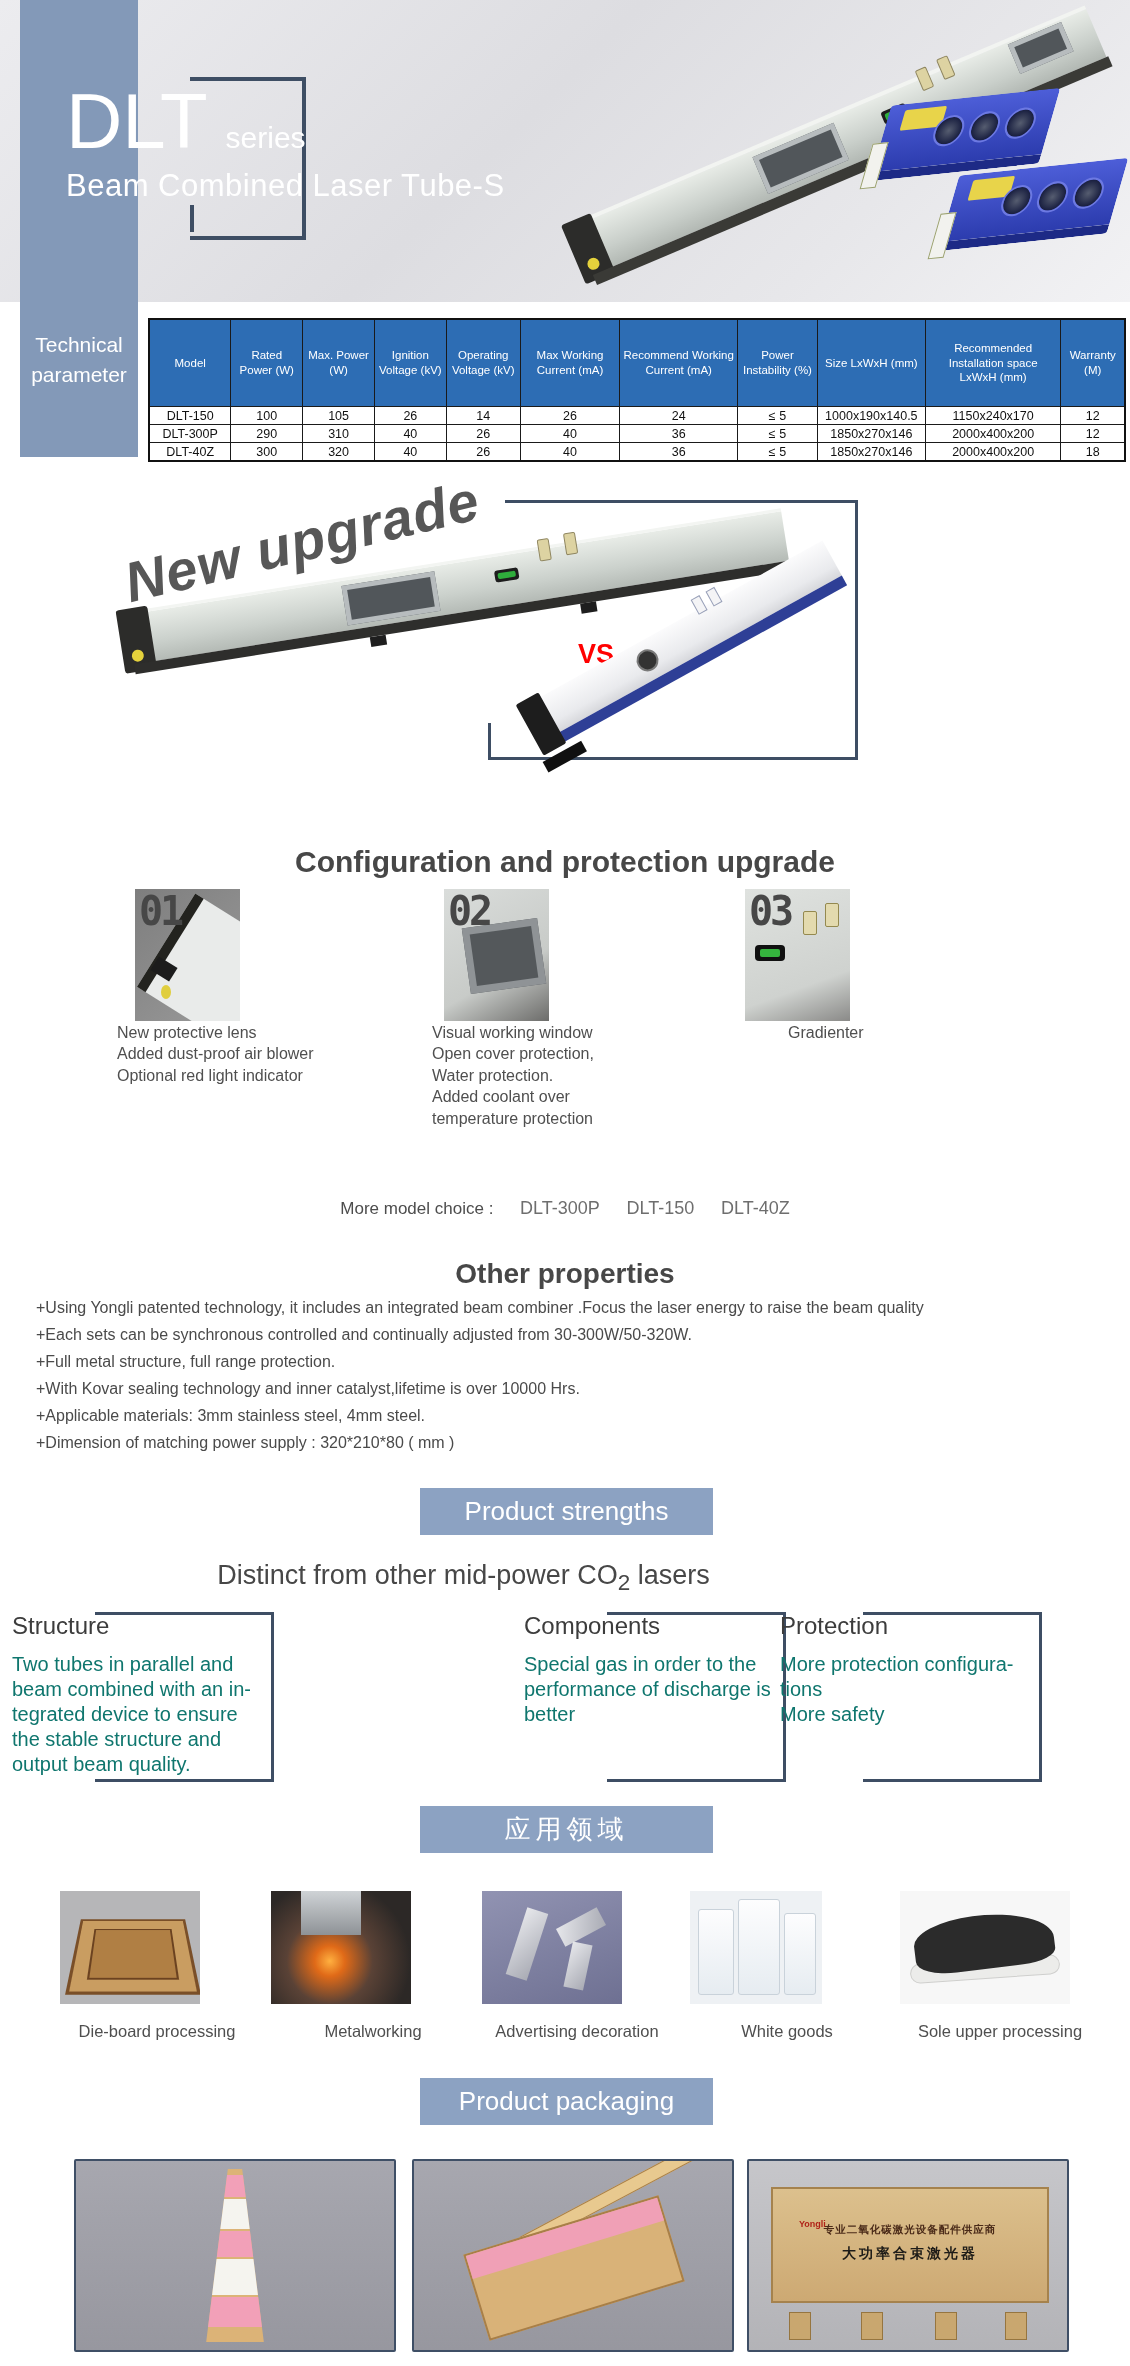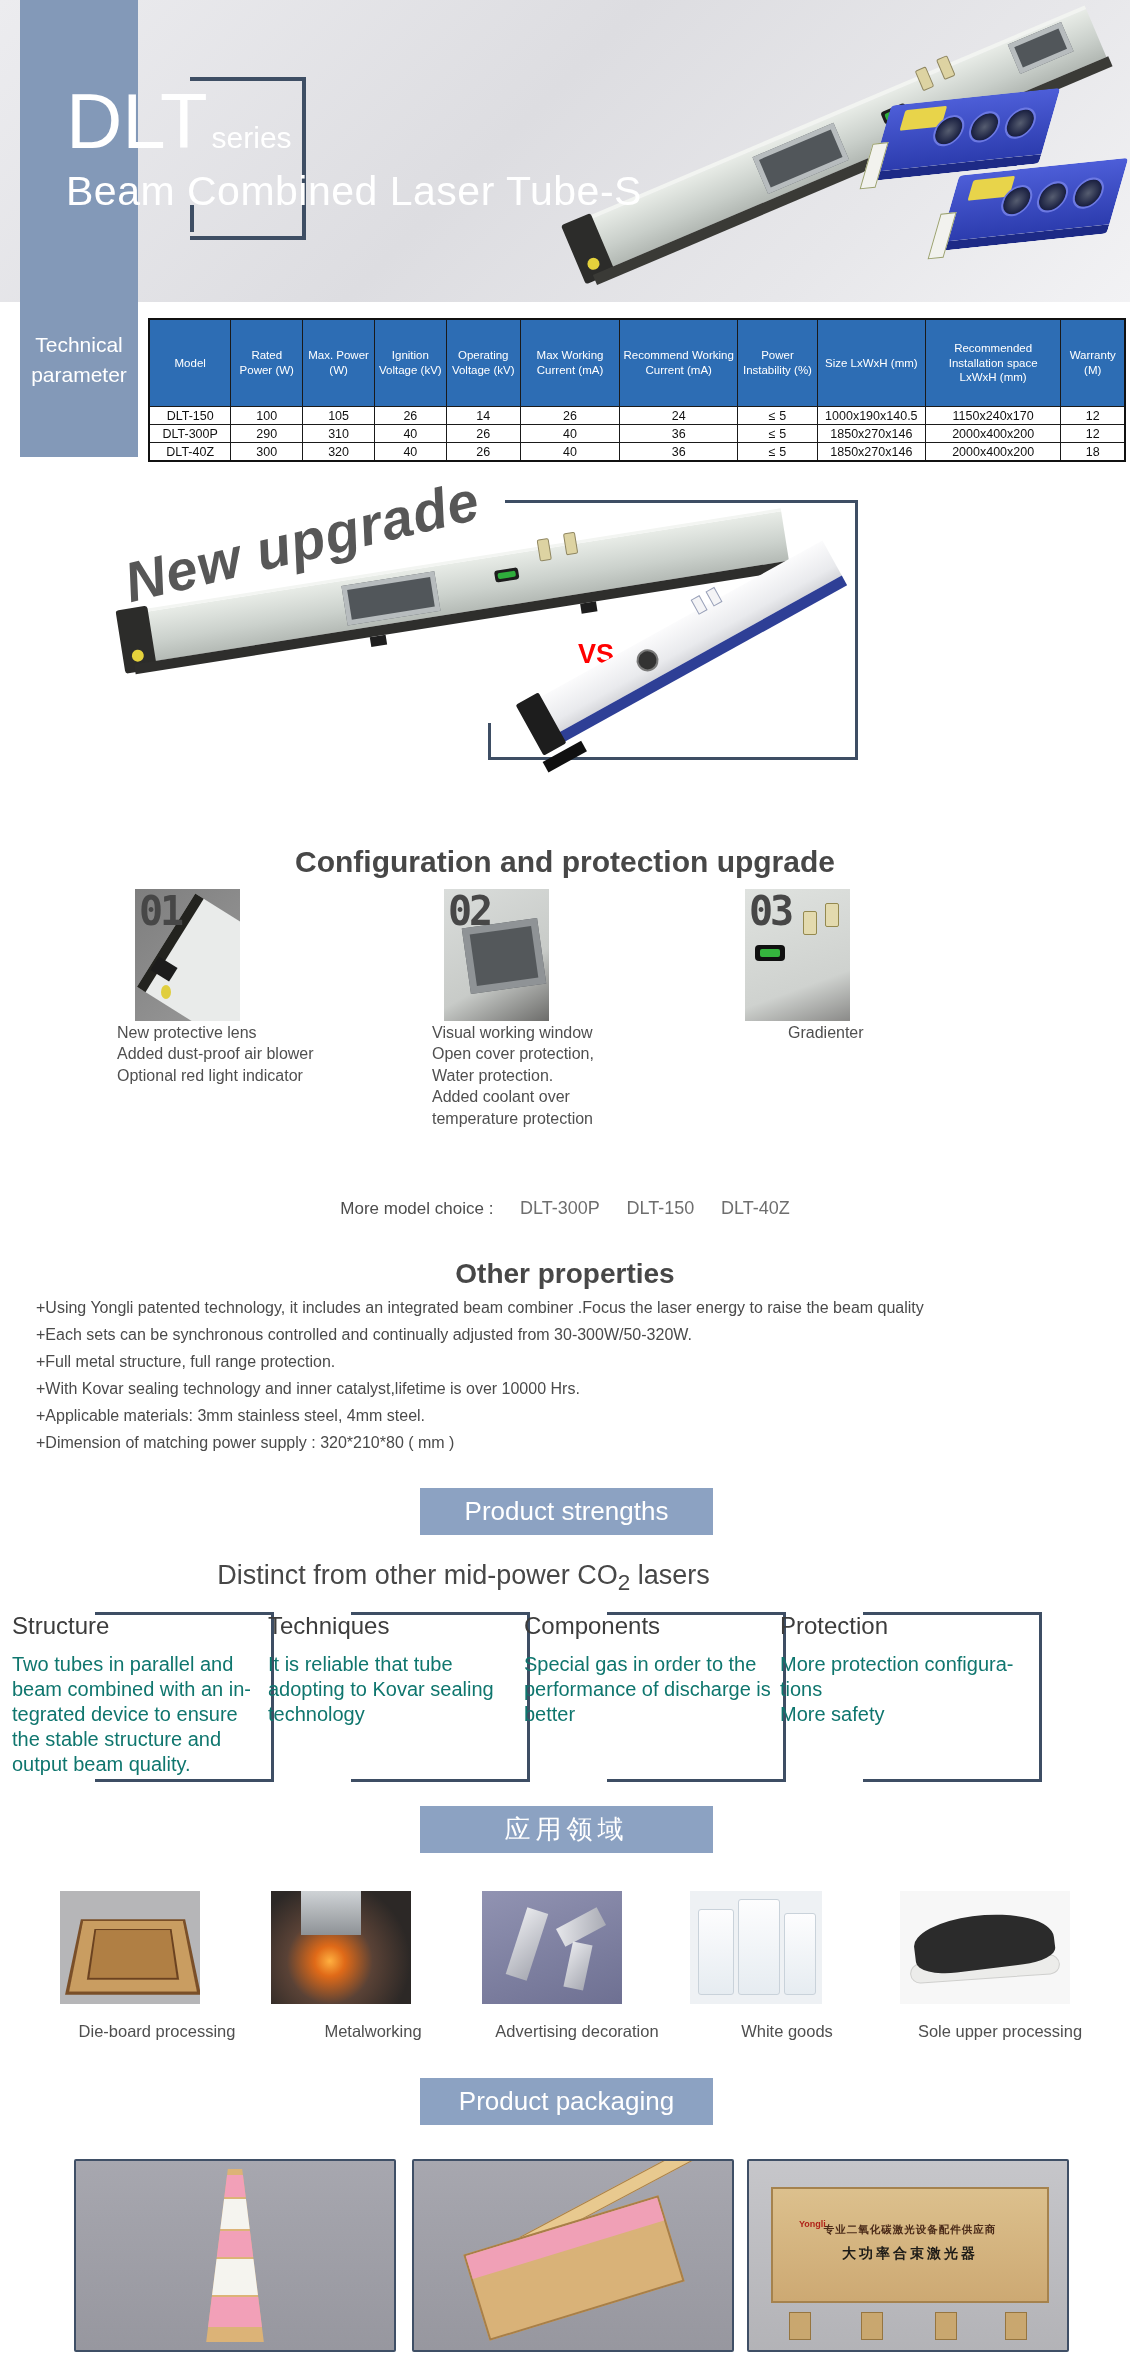--- a/index.html
+++ b/index.html
@@ -32,24 +32,24 @@
   .psu .f1{right:88px;} .psu .f2{right:52px;} .psu .f3{right:16px;}
   .psu .pcb{position:absolute;left:-8px;bottom:-16px;width:14px;height:42px;background:#f2f2ee;border:1px solid #9aa06e;}
   .psu-a{left:880px;top:98px;} .psu-b{left:948px;top:168px;}
   .side-band{position:absolute;left:20px;top:0;width:118px;height:457px;background:#8399B8;}
   .band-label{position:absolute;left:0;top:330px;width:100%;text-align:center;color:#fff;
               font-size:21px;line-height:1.45;}
   .title-bracket{position:absolute;left:190px;top:77px;width:112px;height:155px;
                  border:4px solid #3E4E64;border-left:none;}
   .title-stub{position:absolute;left:190px;top:205px;width:4px;height:27px;background:#3E4E64;}
   .title-block{position:absolute;left:66px;top:84px;color:#fff;}
-  .title-row{display:flex;align-items:baseline;gap:4px;}
+  .title-row{display:flex;align-items:baseline;gap:18px;}
   .t-dlt{font-size:78px;line-height:0.95;font-weight:400;}
   .t-series{font-size:30px;}
-  .t-sub{font-size:41px;margin-top:10px;letter-spacing:0.5px;}
+  .t-sub{font-size:31px;margin-top:10px;letter-spacing:0.5px;}
   
   .spec{position:absolute;left:148px;top:318px;width:978px;border-collapse:collapse;
         font-size:12.5px;color:#111;background:#fff;border:2px solid #111;}
   .spec th{background:#2D6DB4;color:#fff;font-weight:400;font-size:11.5px;line-height:1.3;
            border:1px solid #1a1a1a;height:82px;padding:2px 3px;text-align:center;vertical-align:middle;}
   .spec td{border:1px solid #1a1a1a;height:17px;padding:0 2px;text-align:center;white-space:nowrap;}
   
   .stamp{position:absolute;left:118px;top:552px;transform:rotate(-13.5deg);transform-origin:0 0;
          font-size:56px;font-weight:800;font-style:italic;color:#575757;letter-spacing:1px;white-space:nowrap;}
   .fline{position:absolute;background:#3E4E64;}
@@ -371,27 +371,20 @@
 
   <div class="scol sc1">
     <div class="bracket"></div>
     <div class="s-title">Structure</div>
     <div class="s-body">Two tubes in parallel and
 beam combined with an in-
 tegrated device to ensure
 the stable structure and
 output beam quality.</div>
   </div>
-  <div class="scol sc2">
-    <div class="bracket"></div>
-    <div class="s-title">Techniques</div>
-    <div class="s-body">It is reliable that tube
-adopting to Kovar sealing
-technology</div>
-  </div>
   <div class="scol sc3">
     <div class="bracket"></div>
     <div class="s-title">Components</div>
     <div class="s-body">Special gas in order to the
 performance of discharge is
 better</div>
   </div>
   <div class="scol sc4">
     <div class="bracket"></div>
     <div class="s-title">Protection</div>

